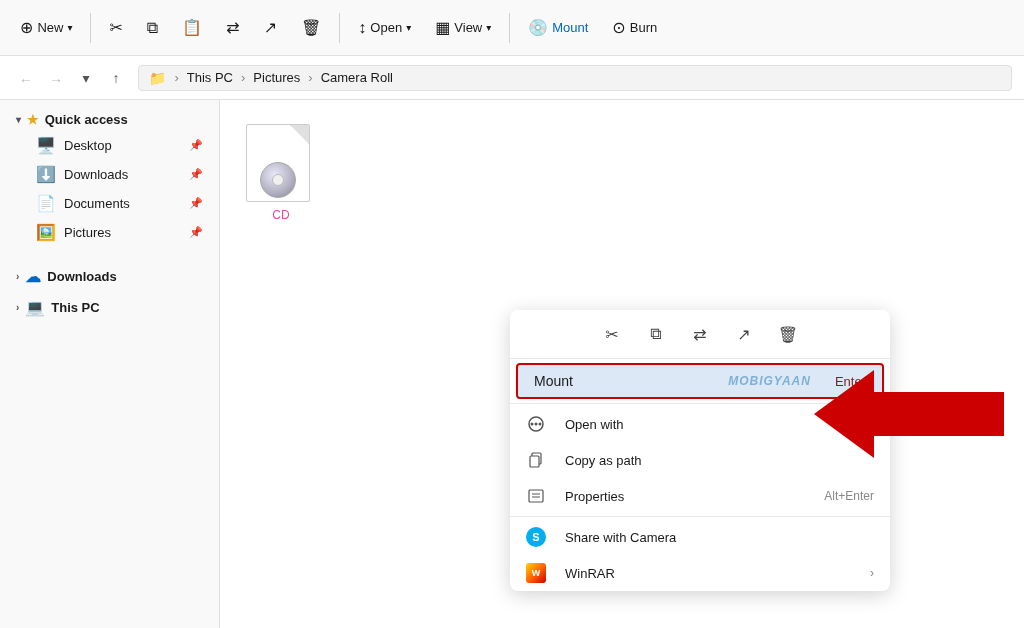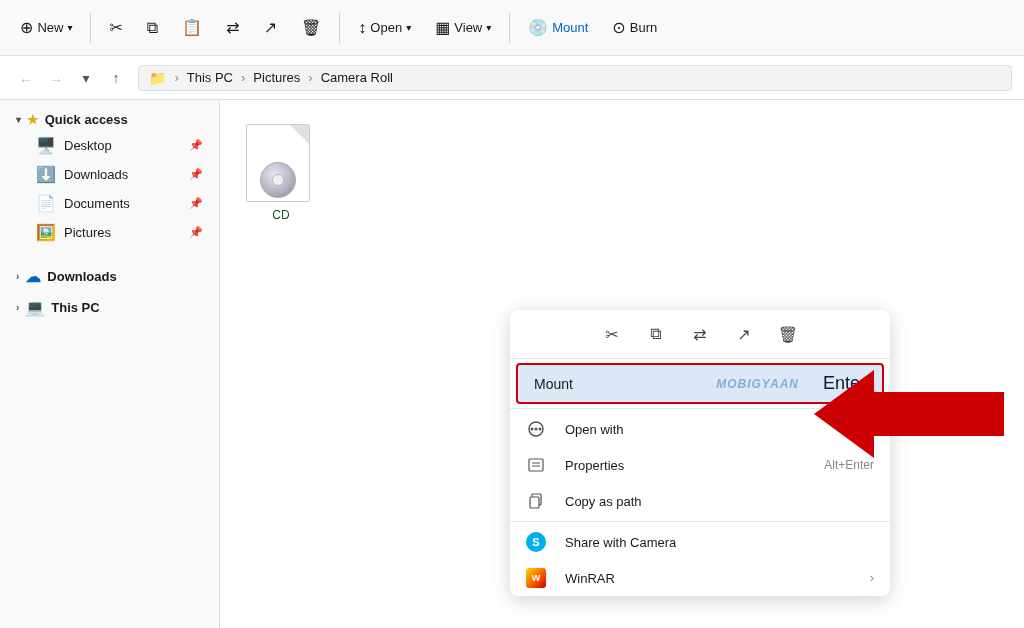--- a/index.html
+++ b/index.html
@@ -206,21 +206,21 @@
       background: #f0f0f0;
       border-radius: 50%;
       top: 50%;
       left: 50%;
       transform: translate(-50%, -50%);
       border: 1px solid #bbb;
     }
     .file-label {
       font-size: 12px;
       text-align: center;
-      color: #14532d;
+      color: #ec4899;
       margin-top: 4px;
     }
 
     
     .context-menu {
       position: absolute;
       top: 210px;
       left: 290px;
       background: #fff;
       border-radius: 8px;
@@ -271,22 +271,22 @@
     .ctx-mount-watermark {
       font-size: 12px;
       color: #5599cc;
       opacity: 0.7;
       letter-spacing: 1px;
       font-style: italic;
       font-weight: 600;
       margin: 0 24px;
     }
     .ctx-mount-shortcut {
-      font-size: 18px;
-      color: #0f172a;
+      font-size: 13px;
+      color: #7f1d1d;
     }
 
     
     .ctx-item {
       display: flex;
       align-items: center;
       padding: 8px 16px;
       cursor: pointer;
       gap: 19px;
       font-size: 13px;
@@ -519,39 +519,39 @@
           </svg>
         </div>
         <span>Open with</span>
         <span class="ctx-arrow">›</span>
       </div>
 
 
       <div class="ctx-item">
         <div class="ctx-icon">
           <svg width="16" height="16" viewBox="0 0 16 16" fill="none">
+            <rect x="4" y="1" width="9" height="11" rx="1" stroke="#555" stroke-width="1.2"></rect>
+            <rect x="2" y="4" width="9" height="11" rx="1" fill="white" stroke="#555" stroke-width="1.2"></rect>
+          </svg>
+        </div>
+        <span>Copy as path</span>
+      </div>
+
+      <div class="ctx-item">
+        <div class="ctx-icon">
+          <svg width="16" height="16" viewBox="0 0 16 16" fill="none">
             <rect x="1" y="2" width="14" height="12" rx="1" stroke="#555" stroke-width="1.2"></rect>
             <line x1="4" y1="6" x2="12" y2="6" stroke="#555" stroke-width="1.2"></line>
             <line x1="4" y1="9" x2="12" y2="9" stroke="#555" stroke-width="1.2"></line>
           </svg>
         </div>
         <span>Properties</span>
         <span class="ctx-shortcut">Alt+Enter</span>
       </div>
 
-      <div class="ctx-item">
-        <div class="ctx-icon">
-          <svg width="16" height="16" viewBox="0 0 16 16" fill="none">
-            <rect x="4" y="1" width="9" height="11" rx="1" stroke="#555" stroke-width="1.2"></rect>
-            <rect x="2" y="4" width="9" height="11" rx="1" fill="white" stroke="#555" stroke-width="1.2"></rect>
-          </svg>
-        </div>
-        <span>Copy as path</span>
-      </div>
-
       <div class="ctx-sep"></div>
 
       <div class="ctx-item">
         <div class="ctx-icon">
           <div class="skype-icon">S</div>
         </div>
         <span>Share with Camera</span>
       </div>
 
       <div class="ctx-item">

